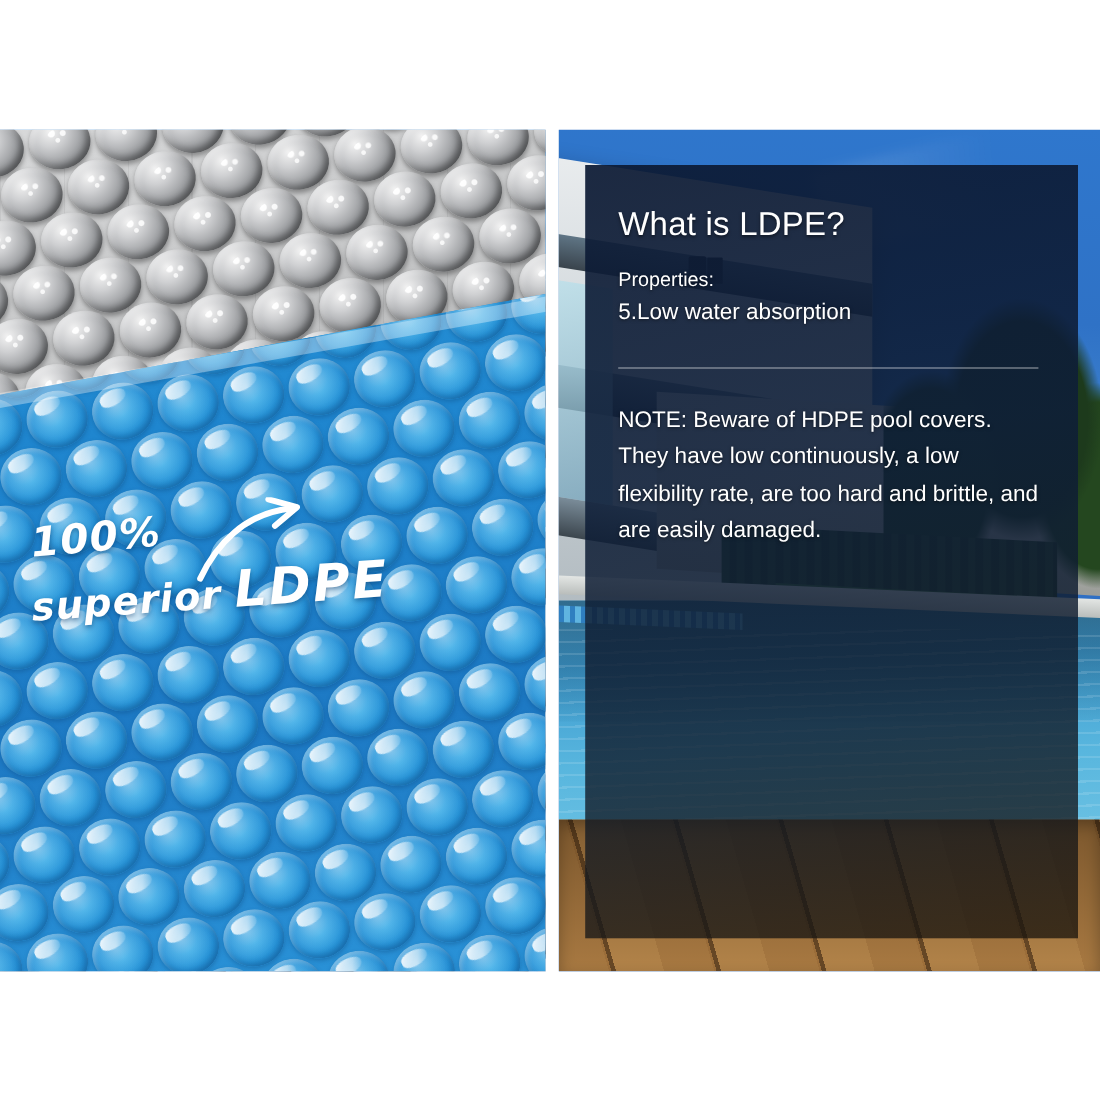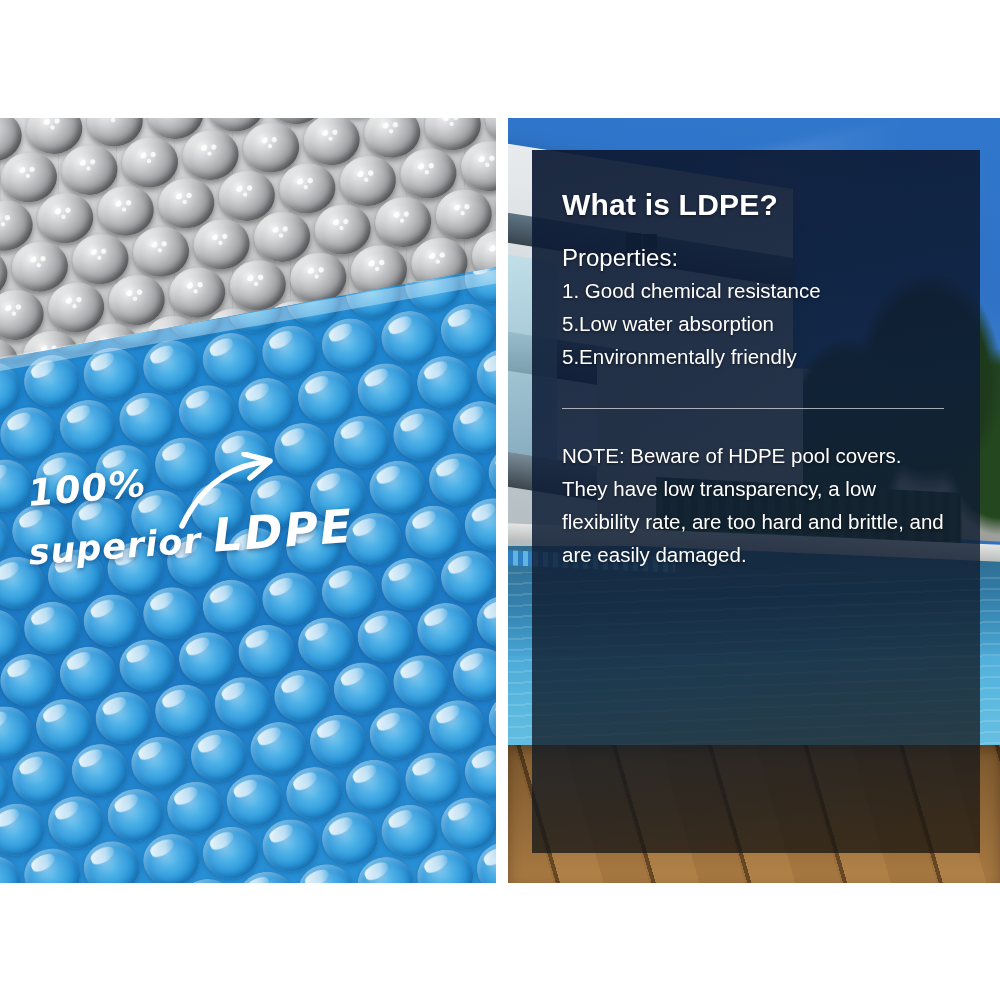--- a/index.html
+++ b/index.html
@@ -265,35 +265,35 @@
     width: 448px;
     height: 703px;
     background: linear-gradient(170deg, rgba(12,26,52,0.93) 0%, rgba(14,30,56,0.88) 38%, rgba(16,28,44,0.80) 70%, rgba(26,20,12,0.76) 100%);
     box-sizing: border-box;
     padding: 38px 30px 0 30px;
     color: #ffffff;
   }
 
   #card-heading {
     font-size: 30px;
-    font-weight: 700;
+    font-weight: 400;
     margin: 0 0 22px 0;
     letter-spacing: 0.2px;
     text-shadow: 0 1px 3px rgba(0,0,0,0.5);
   }
 
   #card-intro {
     font-size: 20.5px;
     line-height: 1.62;
     margin: 0 0 26px 0;
     text-shadow: 0 1px 3px rgba(0,0,0,0.55);
   }
 
   #properties-title {
-    font-size: 24px;
+    font-size: 18px;
     margin: 0 0 2px 0;
     text-shadow: 0 1px 3px rgba(0,0,0,0.55);
   }
 
   #properties-list {
     list-style: none;
     margin: 0;
     padding: 0;
   }
   #properties-list li {
@@ -691,23 +691,21 @@
     <div id="pool-tile"></div>
 
     <div id="deck"></div>
     <div id="deck-shade"></div>
 
     <div id="info-card">
       <h1 id="card-heading">What is LDPE?</h1>
 
       <p id="properties-title">Properties:</p>
       <ul id="properties-list">
-        <li>1. Good chemical resistance</li>
         <li>5.Low water absorption</li>
-        <li>5.Environmentally friendly</li>
       </ul>
 
       <hr id="card-divider">
 
-      <p id="card-note">NOTE: Beware of HDPE pool covers. They have low transparency, a low flexibility rate, are too hard and brittle, and are easily damaged.</p>
+      <p id="card-note">NOTE: Beware of HDPE pool covers. They have low continuously, a low flexibility rate, are too hard and brittle, and are easily damaged.</p>
     </div>
   </div>
 </div>
 
 </body></html>

